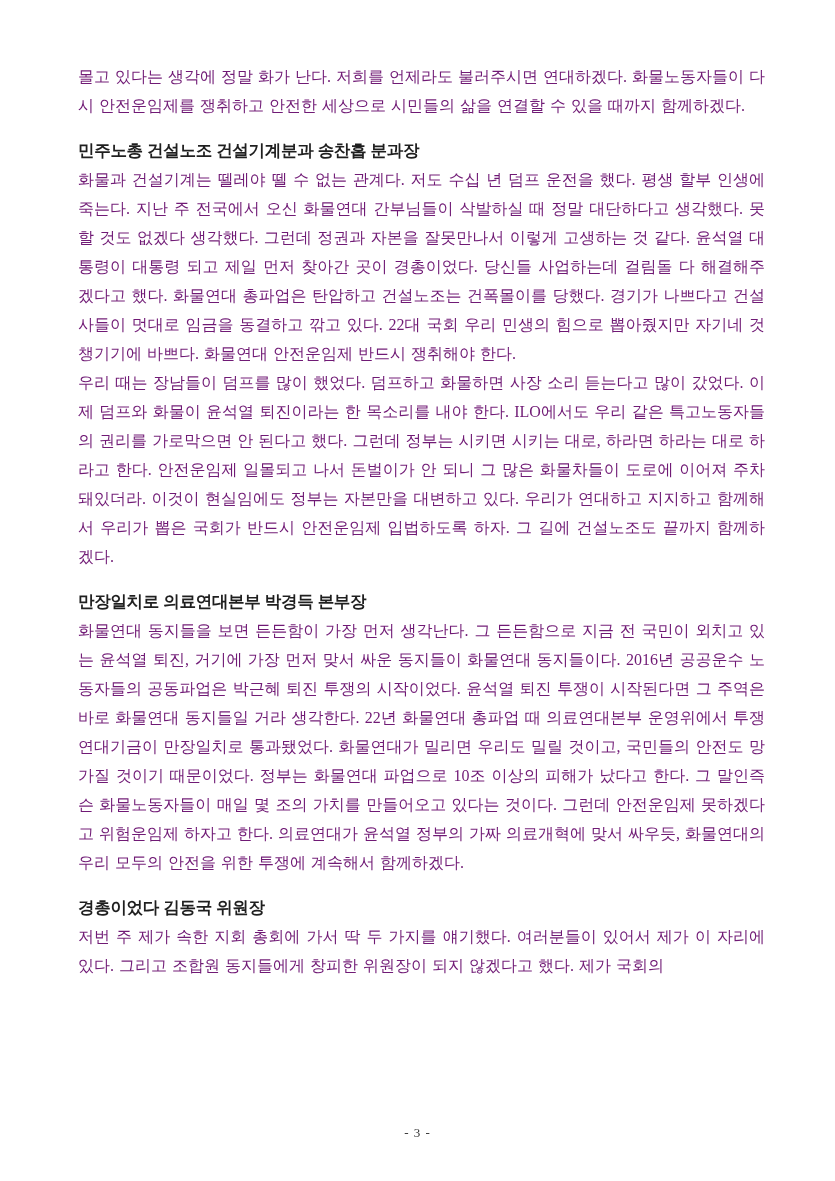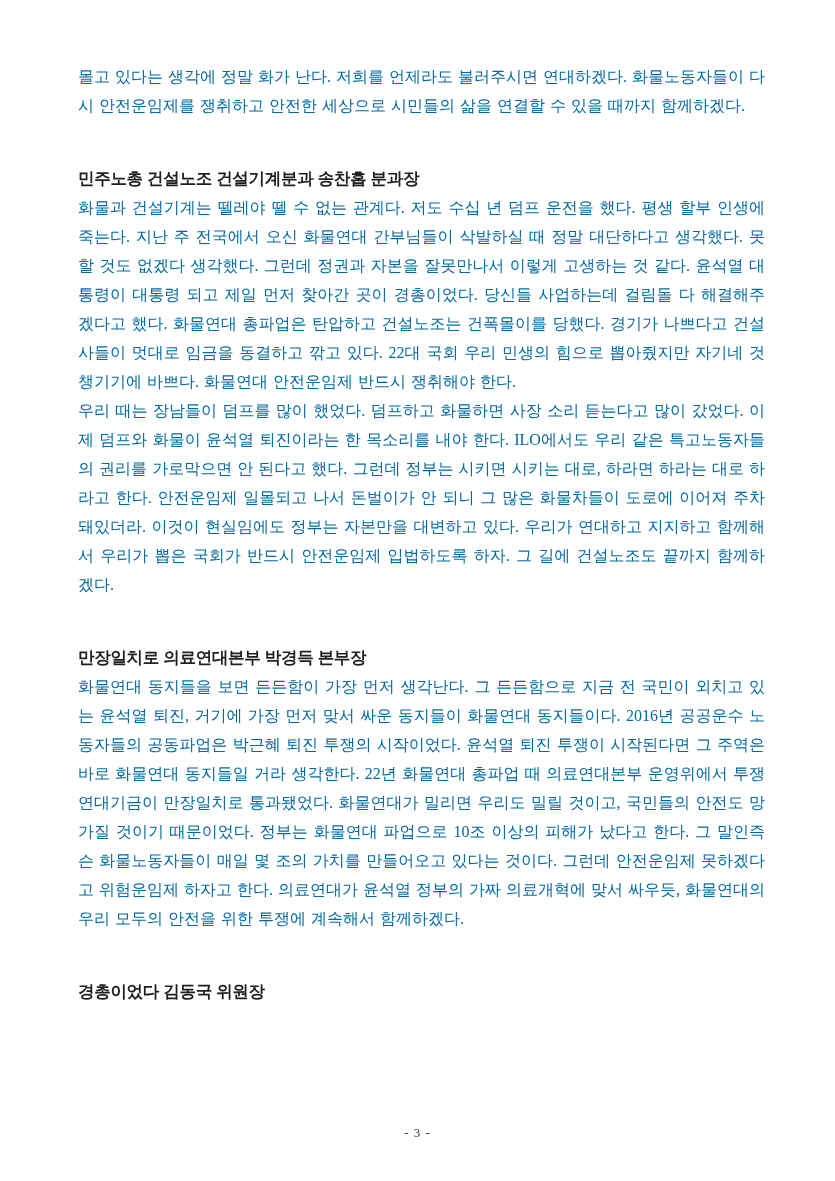--- a/index.html
+++ b/index.html
@@ -22,24 +22,24 @@
   .content {
     width: 687px;
   }
   .body-par {
     margin: 0;
     font-size: 16px;
     line-height: 29px;
     text-align: justify;
     word-break: break-all;
     word-spacing: 1px;
-    color: #0369a1;
+    color: #701a75;
   }
   .doc-section {
-    margin-top: 44px;
+    margin-top: 16px;
   }
   .sec-heading {
     margin: 0;
     font-family: "Liberation Sans", "DejaVu Sans", sans-serif;
     font-size: 16.5px;
     line-height: 29px;
     font-weight: bold;
     color: #1f1f1f;
     letter-spacing: -0.3px;
   }
@@ -69,18 +69,19 @@
       <p class="body-par">우리 때는 장남들이 덤프를 많이 했었다. 덤프하고 화물하면 사장 소리 듣는다고 많이 갔었다. 이제 덤프와 화물이 윤석열 퇴진이라는 한 목소리를 내야 한다. ILO에서도 우리 같은 특고노동자들의 권리를 가로막으면 안 된다고 했다. 그런데 정부는 시키면 시키는 대로, 하라면 하라는 대로 하라고 한다. 안전운임제 일몰되고 나서 돈벌이가 안 되니 그 많은 화물차들이 도로에 이어져 주차돼있더라. 이것이 현실임에도 정부는 자본만을 대변하고 있다. 우리가 연대하고 지지하고 함께해서 우리가 뽑은 국회가 반드시 안전운임제 입법하도록 하자. 그 길에 건설노조도 끝까지 함께하겠다.</p>
     </section>
 
     <section class="doc-section">
       <h2 class="sec-heading">만장일치로 의료연대본부 박경득 본부장</h2>
       <p class="body-par">화물연대 동지들을 보면 든든함이 가장 먼저 생각난다. 그 든든함으로 지금 전 국민이 외치고 있는 윤석열 퇴진, 거기에 가장 먼저 맞서 싸운 동지들이 화물연대 동지들이다. 2016년 공공운수 노동자들의 공동파업은 박근혜 퇴진 투쟁의 시작이었다. 윤석열 퇴진 투쟁이 시작된다면 그 주역은 바로 화물연대 동지들일 거라 생각한다. 22년 화물연대 총파업 때 의료연대본부 운영위에서 투쟁연대기금이 만장일치로 통과됐었다. 화물연대가 밀리면 우리도 밀릴 것이고, 국민들의 안전도 망가질 것이기 때문이었다. 정부는 화물연대 파업으로 10조 이상의 피해가 났다고 한다. 그 말인즉슨 화물노동자들이 매일 몇 조의 가치를 만들어오고 있다는 것이다. 그런데 안전운임제 못하겠다고 위험운임제 하자고 한다. 의료연대가 윤석열 정부의 가짜 의료개혁에 맞서 싸우듯, 화물연대의 우리 모두의 안전을 위한 투쟁에 계속해서 함께하겠다.</p>
     </section>
 
     <section class="doc-section">
       <h2 class="sec-heading">경총이었다 김동국 위원장</h2>
+      <p class="body-par">저번 주 제가 속한 지회 총회에 가서 딱 두 가지를 얘기했다. 여러분들이 있어서 제가 이 자리에 있다. 그리고 조합원 동지들에게 창피한 위원장이 되지 않겠다고 했다. 제가 국회의</p>
     </section>
 
   </div>
 
   <div class="page-footer">- 3 -</div>
 </div>
 
 </body></html>

